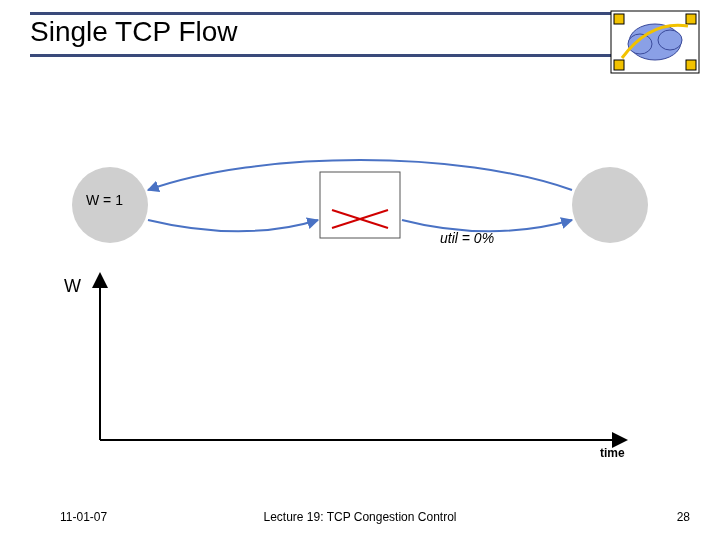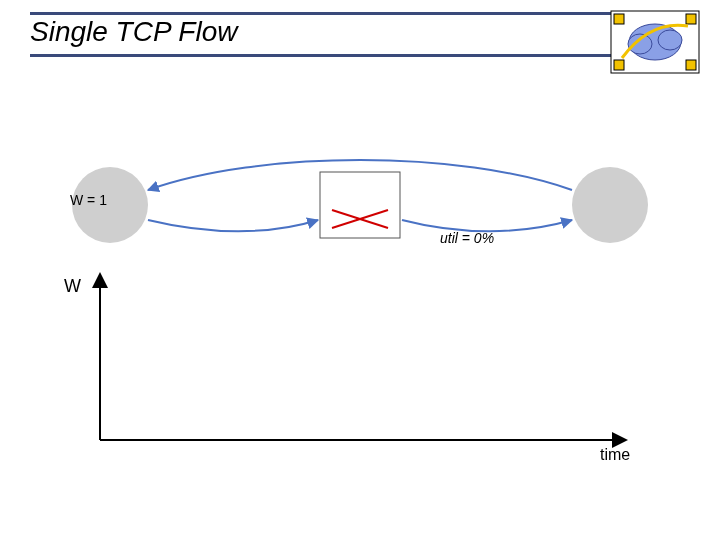--- a/index.html
+++ b/index.html
@@ -1,20 +1,20 @@
 <!DOCTYPE html>
 <html><head>
 <meta charset="utf-8">
 <style>
   * { box-sizing: border-box; margin: 0; padding: 0; }
   html, body { width: 720px; height: 540px; font-family: Arial, Helvetica, sans-serif; background: #fff; }
   .slide { position: relative; width: 720px; height: 540px; }
 
   
-  .title-area { position: absolute; left: 30px; top: 12px; right: 21px; font-style: italic; }
+  .title-area { position: absolute; left: 30px; top: 12px; right: 21px; }
   .title-rule-top { height: 3px; background: #3a4a7a; width: 660px; margin-bottom: 2px; }
   .title-h1 { font-size: 28px; font-weight: 400; color: #000; line-height: 1.1; }
   .title-sub { font-size: 16px; font-weight: 700; color: #000; margin-top: 2px; }
   .title-sub .without { color: #c00000; }
   .title-rule-bottom { height: 3px; background: #3a4a7a; width: 660px; margin-top: 6px; }
 
   
   .logo { position: absolute; right: 20px; top: 10px; width: 90px; height: 64px; }
 
   
@@ -75,34 +75,39 @@
       <rect x="260" y="22" width="80" height="66" fill="#fff" stroke="#555" stroke-width="1"></rect>
 
       <line x1="272" y1="60" x2="328" y2="78" stroke="#d00000" stroke-width="2"></line>
       <line x1="272" y1="78" x2="328" y2="60" stroke="#d00000" stroke-width="2"></line>
 
       <path d="M 512 40 C 400 0, 200 0, 88 40" stroke="#4a72c4" stroke-width="2" fill="none" marker-end="url(#arr)"></path>
 
       <path d="M 88 70 C 150 85, 210 85, 258 70" stroke="#4a72c4" stroke-width="2" fill="none" marker-end="url(#arr)"></path>
       <path d="M 342 70 C 400 85, 460 85, 512 70" stroke="#4a72c4" stroke-width="2" fill="none" marker-end="url(#arr)"></path>
     </svg>
-    <div class="label" style="left:10px; top:42px;">W = 1</div>
+    <div class="label" style="left:26px; top:42px;">W = 1</div>
     <div class="label" style="left:380px; top:80px;font-style:italic;">util = 0%</div>
   </div>
 
   <div class="plot">
     <svg viewBox="0 0 600 200" width="600" height="200">
       <defs>
         <marker id="axarr" viewBox="0 0 10 10" refX="5" refY="5" markerWidth="8" markerHeight="8" orient="auto">
           <path d="M 0 0 L 10 5 L 0 10 z" fill="#000"></path>
         </marker>
       </defs>
 
       <line x1="40" y1="170" x2="40" y2="10" stroke="#000" stroke-width="2" marker-end="url(#axarr)"></line>
 
       <line x1="40" y1="170" x2="560" y2="170" stroke="#000" stroke-width="2" marker-end="url(#axarr)"></line>
     </svg>
     <div class="label" style="left:4px; top:6px; font-size:18px;">W</div>
-    <div class="label" style="left:540px; top:176px; font-size:16px;">time</div>
+    <div class="label" style="left:540px; top:176px; font-size:12px;font-weight:bold;">time</div>
   </div>
 
+  <div class="footer">
+    <div class="date">11-01-07</div>
+    <div class="lecture">Lecture 19: TCP Congestion Control</div>
+    <div class="page">28</div>
+  </div>
 
 </div>
 
 </body></html>

